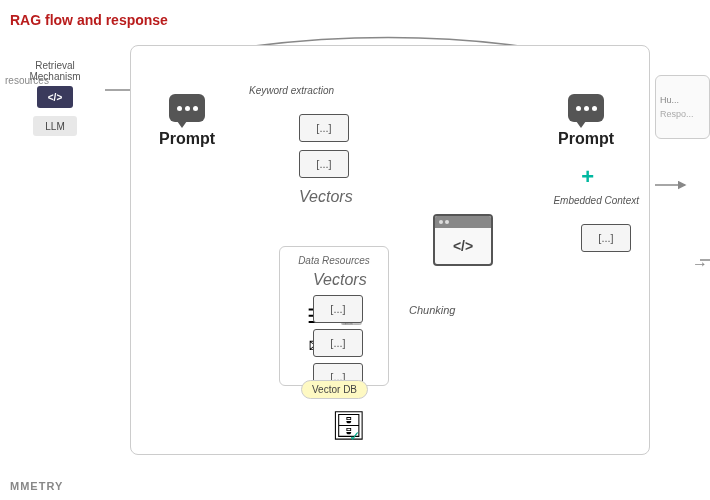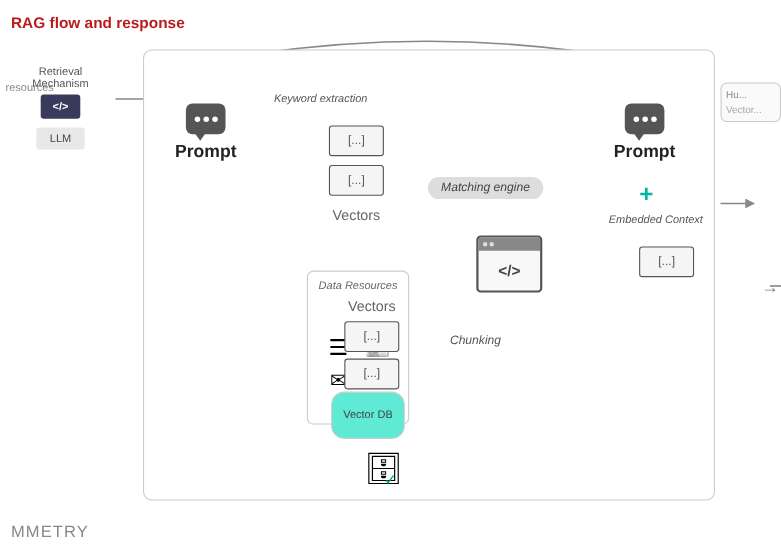--- a/index.html
+++ b/index.html
@@ -170,21 +170,21 @@
       font-size: 14px;
       font-weight: bold;
       color: #444;
     }
 
     
     .data-resources-box {
       position: absolute;
       top: 200px;
       left: 148px;
-      width: 93px;
+      width: 110px;
       height: 140px;
       border: 1.5px solid #ccc;
       border-radius: 6px;
       background: #fff;
       display: flex;
       flex-direction: column;
       align-items: center;
       padding: 8px;
       gap: 30px;
     }
@@ -205,43 +205,44 @@
       height: 24px;
       display: flex;
       align-items: center;
       justify-content: center;
       font-size: 16px;
     }
 
     
     .vector-db-label {
       position: absolute;
-      background: #5eead4;
+      background: #fef9c3;
       border: 1px solid #ccc;
       border-radius: 12px;
-      padding: 15px 10px;
+      padding: 3px 10px;
       font-size: 10px;
       color: #444;
     }
 
     
     .watermark {
       position: absolute;
       bottom: 8px;
       left: 10px;
-      font-size: 15px;
-      font-weight: normal;
+      font-size: 11px;
+      font-weight: bold;
       color: #888;
       letter-spacing: 1px;
     }
 
     
     .section-label {
-      font-size: 13px;
+      font-size: 16px;
       color: #666;
+      font-style: italic;
     }
   </style>
 </head>
 <body>
 
 <div class="title">RAG flow and response</div>
 
 <svg style="position:absolute;top:0;left:0;width:710px;height:500px;pointer-events:none;">
 
   <defs>
@@ -304,23 +305,20 @@
     <span>Keyword
 extraction</span>
   </div>
 
   <div style="position:absolute;top:68px;left:168px;display:flex;flex-direction:column;gap:8px;">
     <div class="vector-box">[...]</div>
     <div class="vector-box">[...]</div>
     <div class="section-label" style="margin-top:2px;text-align:center;">Vectors</div>
   </div>
 
-  <div class="matching-engine" style="top:115px;left:258px;">
-    <span>Matching engine</span>
-  </div>
 
   <div class="code-window" style="top:168px;left:302px;">
     <div class="code-window-header">
       <div class="code-window-dot"></div>
       <div class="code-window-dot"></div>
     </div>
     <div class="code-window-body">&lt;/&gt;</div>
   </div>
 
   <div style="position:absolute;top:48px;right:35px;display:flex;flex-direction:column;align-items:center;">
@@ -378,24 +376,24 @@
   </div>
 
   <div style="position:absolute;bottom:12px;left:200px;font-size:28px;">
     🗄
   </div>
 
   <div style="position:absolute;bottom:10px;left:218px;font-size:14px;color:#00aa88;">✓</div>
 
 </div>
 
-<div style="position:absolute;top:75px;right:0px;width:55px;border:1px solid #ccc;border-radius:6px;padding:5px 4px;background:#fafafa;font-size:9px;color:#888;">
+<div style="position:absolute;top:75px;right:0px;width:55px;border:1px solid #ccc;border-radius:6px;padding:19px 4px;background:#fafafa;font-size:9px;color:#888;">
   <div>Hu...</div>
   <div style="margin-top:4px;font-size:9px;color:#aaa;">
-    <span>Vector...</span>
+    <span>Respo...</span>
   </div>
 </div>
 
 <div style="position:absolute;top:253px;right:2px;font-size:16px;color:#888;">→</div>
 
 <div class="watermark">
   <span>MMETRY</span>
 </div>
 
 </body></html>

